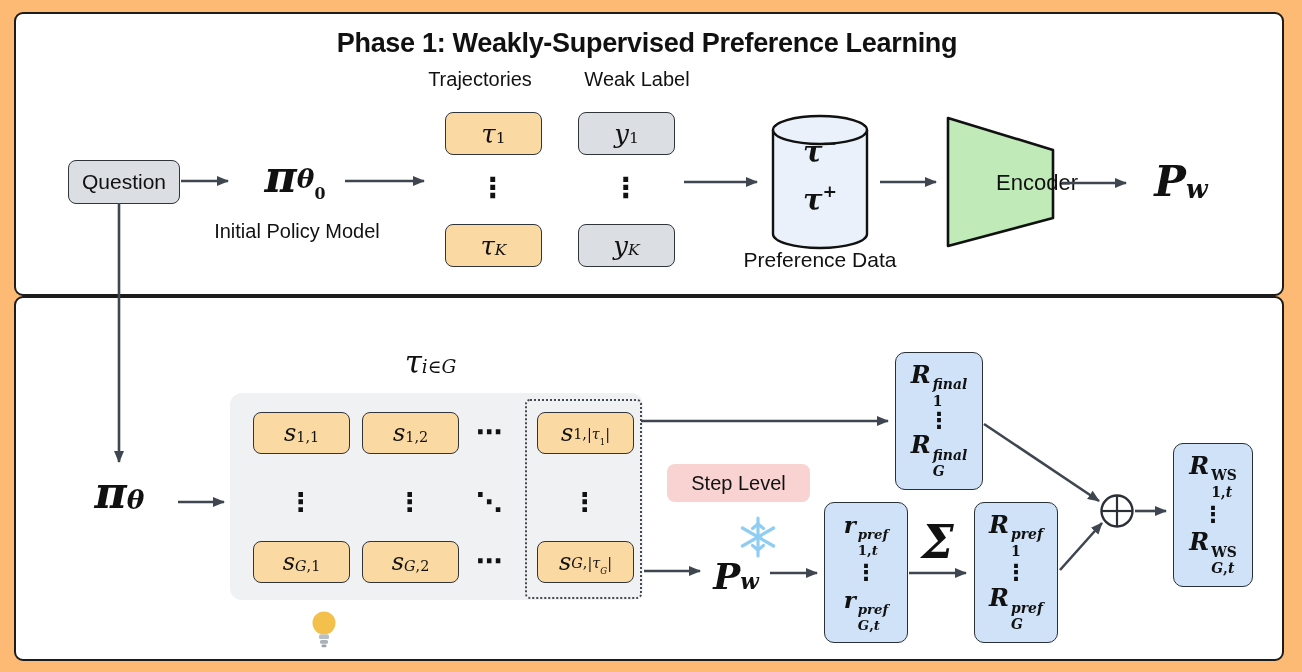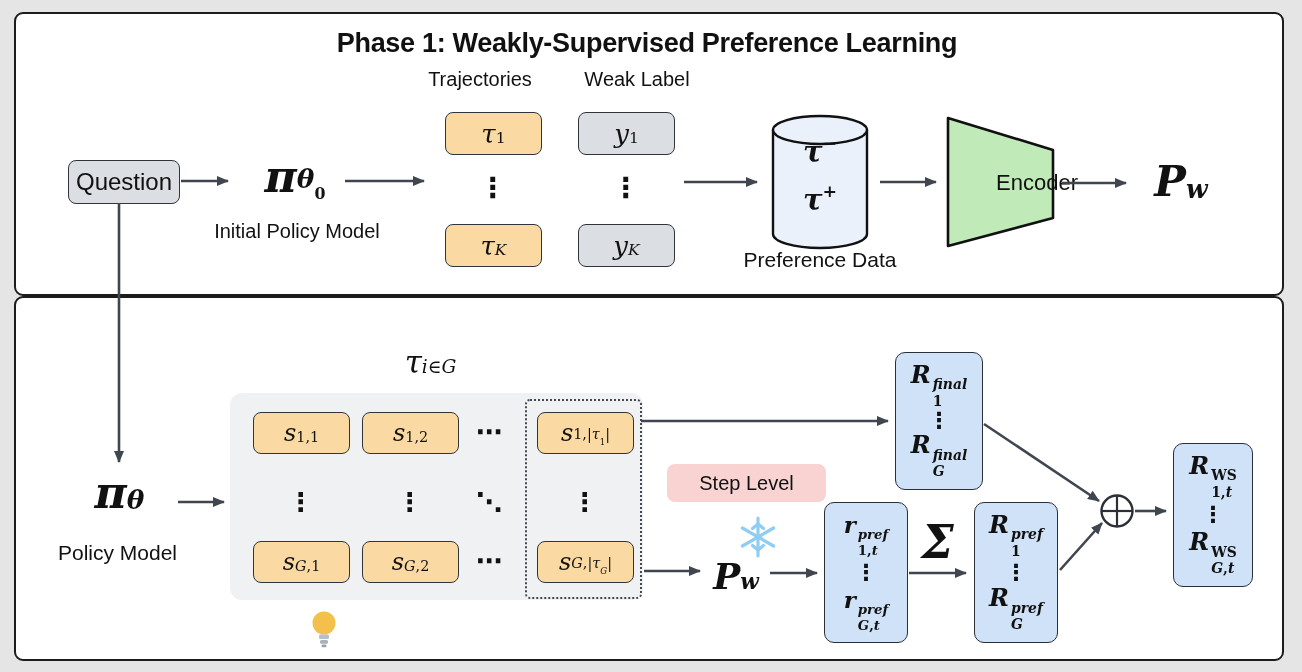--- a/index.html
+++ b/index.html
@@ -1,16 +1,16 @@
 <!DOCTYPE html>
 <html><head>
 <meta charset="utf-8">
 <style>
   html,body{margin:0;padding:0;background:#ffffff;}
-  .stage{position:relative;width:1302px;height:672px;background:#e5e5e5;overflow:hidden;
+  .stage{position:relative;width:1302px;height:672px;background:#fdba74;overflow:hidden;
          font-family:"Liberation Sans",sans-serif;color:#111;}
   .abs{position:absolute;}
   .phasebox{position:absolute;background:#fff;border:2px solid #1c1c1c;border-radius:9px;}
   .title{position:absolute;text-align:center;font-weight:bold;font-size:27px;letter-spacing:-0.3px;}
   .lbl{position:absolute;text-align:center;font-size:20px;color:#111;}
   .mbox{position:absolute;display:flex;align-items:center;justify-content:center;
         border:1.6px solid #30343b;border-radius:8px;}
   .orange{background:#fbd9a2;}
   .gray{background:#dbdee2;}
   .pink{position:absolute;display:flex;align-items:center;justify-content:center;
@@ -40,21 +40,21 @@
 <div class="stage">
 
   <div class="phasebox" style="left:14px;top:12px;width:1266px;height:280px;"></div>
   <div class="phasebox" style="left:14px;top:296px;width:1266px;height:361px;"></div>
 
   <div class="title" style="left:14px;top:28px;width:1266px;">Phase 1: Weakly-Supervised Preference Learning</div>
 
   <div class="lbl" style="left:405px;top:68px;width:150px;">Trajectories</div>
   <div class="lbl" style="left:562px;top:68px;width:150px;">Weak Label</div>
 
-  <div class="mbox gray" style="left:68px;top:160px;width:110px;height:42px;font-size:24px;">Question</div>
+  <div class="mbox gray" style="left:68px;top:160px;width:110px;height:42px;font-size:21px;">Question</div>
 
   <div class="abs math mb center" style="left:245px;top:144px;width:100px;height:66px;font-size:44px;">π<sub>θ<sub><span class="up">0</span></sub></sub></div>
   <div class="lbl" style="left:192px;top:220px;width:210px;">Initial Policy Model</div>
 
   <div class="mbox orange math" style="left:445px;top:112px;width:95px;height:41px;font-size:26px;">τ<sub><span class="up">1</span></sub></div>
   <div class="mbox gray math" style="left:578px;top:112px;width:95px;height:41px;font-size:26px;">y<sub><span class="up">1</span></sub></div>
   <div class="abs dots" style="left:445px;top:156px;width:95px;height:64px;font-size:28px;">⋮</div>
   <div class="abs dots" style="left:578px;top:156px;width:95px;height:64px;font-size:28px;">⋮</div>
   <div class="mbox orange math" style="left:445px;top:224px;width:95px;height:41px;font-size:26px;">τ<sub>K</sub></div>
   <div class="mbox gray math" style="left:578px;top:224px;width:95px;height:41px;font-size:26px;">y<sub>K</sub></div>
@@ -69,21 +69,20 @@
 
   <svg class="abs" style="left:940px;top:110px;" width="120" height="142" viewBox="0 0 120 142">
     <polygon points="8,8 113,40 113,108 8,136" fill="#c0ebb8" stroke="#111" stroke-width="2.6" stroke-linejoin="round"></polygon>
   </svg>
   <div class="lbl center" style="left:948px;top:168px;width:106px;height:30px;font-size:22px;padding-left:36px;">Encoder</div>
 
   <div class="abs math mb center" style="left:1131px;top:152px;width:100px;height:60px;font-size:42px;">P<sub>w</sub></div>
 
 
   <div class="abs math mb center" style="left:72px;top:462px;width:95px;height:62px;font-size:44px;">π<sub>θ</sub></div>
-  <div class="lbl" style="left:40px;top:541px;width:155px;font-size:21px;">Policy Model</div>
 
   <div class="abs math center" style="left:378px;top:340px;width:105px;height:44px;font-size:31px;">τ<sub>i∈G</sub></div>
 
   <div class="panel" style="left:230px;top:393px;width:413px;height:207px;"></div>
   <div class="dotted" style="left:525px;top:399px;width:113px;height:196px;"></div>
 
   <div class="mbox orange math" style="left:253px;top:412px;width:95px;height:40px;font-size:24px;">s<sub><span class="up">1</span><span class="up">,</span><span class="up">1</span></sub></div>
   <div class="mbox orange math" style="left:362px;top:412px;width:95px;height:40px;font-size:24px;">s<sub><span class="up">1</span><span class="up">,</span><span class="up">2</span></sub></div>
   <div class="abs dots" style="left:458px;top:412px;width:62px;height:40px;font-size:26px;">⋯</div>
   <div class="mbox orange math" style="left:537px;top:412px;width:95px;height:40px;font-size:24px;">s<sub><span class="up">1</span><span class="up">,</span><span class="up">|</span>τ<sub><span class="up">1</span></sub><span class="up">|</span></sub></div>
@@ -98,21 +97,21 @@
   <div class="abs dots" style="left:458px;top:541px;width:62px;height:40px;font-size:26px;">⋯</div>
   <div class="mbox orange math" style="left:537px;top:541px;width:95px;height:40px;font-size:24px;">s<sub>G<span class="up">,</span><span class="up">|</span>τ<sub>G</sub><span class="up">|</span></sub></div>
 
   <svg class="abs" style="left:310px;top:610px;" width="28" height="40" viewBox="0 0 28 40">
     <circle cx="14" cy="13" r="11.5" fill="#f3c04b"></circle>
     <rect x="9" y="24.5" width="10" height="4.5" rx="1.5" fill="#b9bfc6"></rect>
     <rect x="10" y="30" width="8" height="3.8" rx="1.5" fill="#aab1b9"></rect>
     <rect x="11.5" y="34.6" width="5" height="2.6" rx="1.2" fill="#9aa1aa"></rect>
   </svg>
 
-  <div class="pink" style="left:667px;top:464px;width:159px;height:38px;">Step Level</div>
+  <div class="pink" style="left:667px;top:464px;width:143px;height:38px;">Step Level</div>
 
   <div class="abs math mb center" style="left:700px;top:548px;width:72px;height:56px;font-size:36px;">P<sub>w</sub></div>
   <svg class="abs" style="left:736px;top:515px;" width="44" height="44" viewBox="0 0 44 44">
     <g stroke="#90cdf2" stroke-width="3.2" stroke-linecap="round">
       <line x1="22" y1="3" x2="22" y2="41"></line>
       <line x1="6.4" y1="13" x2="37.6" y2="31"></line>
       <line x1="6.4" y1="31" x2="37.6" y2="13"></line>
       <line x1="22" y1="9" x2="16.5" y2="13.5"></line>
         <line x1="22" y1="9" x2="27.5" y2="13.5"></line>
       <line x1="22" y1="35" x2="16.5" y2="30.5"></line>

